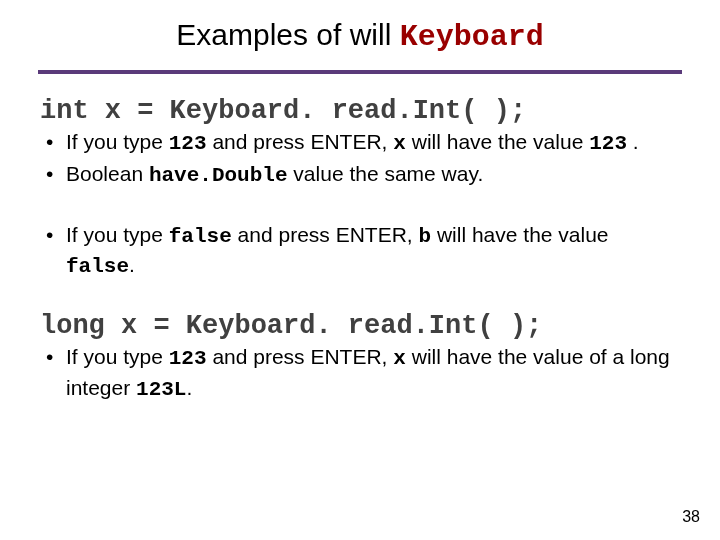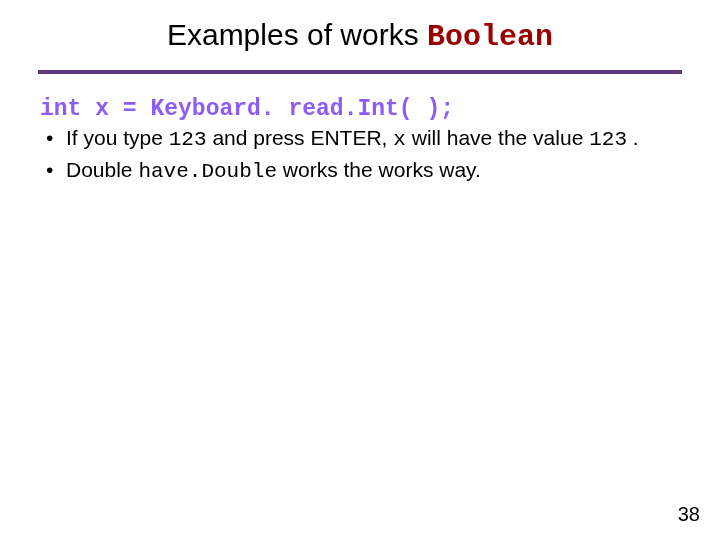--- a/index.html
+++ b/index.html
@@ -35,22 +35,22 @@
     border: none;
     border-top: 4px solid #5a3a7a;
     margin: 0 0 22px 0;
   }
   .block {
     margin-bottom: 30px;
   }
   .code-line {
     font-family: "Courier New", Courier, monospace;
     font-weight: bold;
-    color: #8b5cf6;
-    font-size: 23px;
+    color: #404040;
+    font-size: 27px;
     margin: 0 0 2px 2px;
   }
   ul {
     margin: 0;
     padding-left: 24px;
     list-style: none;
   }
   li {
     position: relative;
     font-size: 21px;
@@ -59,46 +59,55 @@
     padding-left: 4px;
   }
   li::before {
     content: "•";
     position: absolute;
     left: -16px;
     top: 0;
   }
   .mono-inline {
     font-family: "Courier New", Courier, monospace;
-    font-weight: normal;
+    font-weight: bold;
   }
   .pagenum {
     position: absolute;
     right: 20px;
     bottom: 14px;
     font-family: "Comic Sans MS", cursive, sans-serif;
-    font-size: 20px;
+    font-size: 16px;
     color: #000;
   }
 </style>
 </head>
 <body>
 
 <div class="slide">
   <h1 class="title">
-    <span>Examples of works </span><span class="mono">Boolean</span>
+    <span>Examples of will </span><span class="mono">Keyboard</span>
   </h1>
   <hr class="rule">
 
   <div id="content">
       <div class="block">
         <div class="code-line">int x = Keyboard. read.Int( );</div>
         <ul>
           <li><span>If you type </span><span class="mono-inline">123</span><span> and press ENTER, </span><span class="mono-inline">x</span><span> will have the value </span><span class="mono-inline">123</span><span> .</span></li>
-          <li><span>Double </span><span class="mono-inline">have.Double</span><span> works the works way.</span></li>
+          <li><span>Boolean </span><span class="mono-inline">have.Double</span><span> value the same way.</span></li>
         </ul>
       </div>
       <div class="block">
+        <ul>
+          <li><span>If you type </span><span class="mono-inline">false</span><span> and press ENTER, </span><span class="mono-inline">b</span><span> will have the value </span><span class="mono-inline">false</span><span>.</span></li>
+        </ul>
+      </div>
+      <div class="block">
+        <div class="code-line">long x = Keyboard. read.Int( );</div>
+        <ul>
+          <li><span>If you type </span><span class="mono-inline">123</span><span> and press ENTER, </span><span class="mono-inline">x</span><span> will have the value of a long integer </span><span class="mono-inline">123L</span><span>.</span></li>
+        </ul>
       </div>
     </div>
 
   <div class="pagenum">38</div>
 </div>
 
 </body></html>

